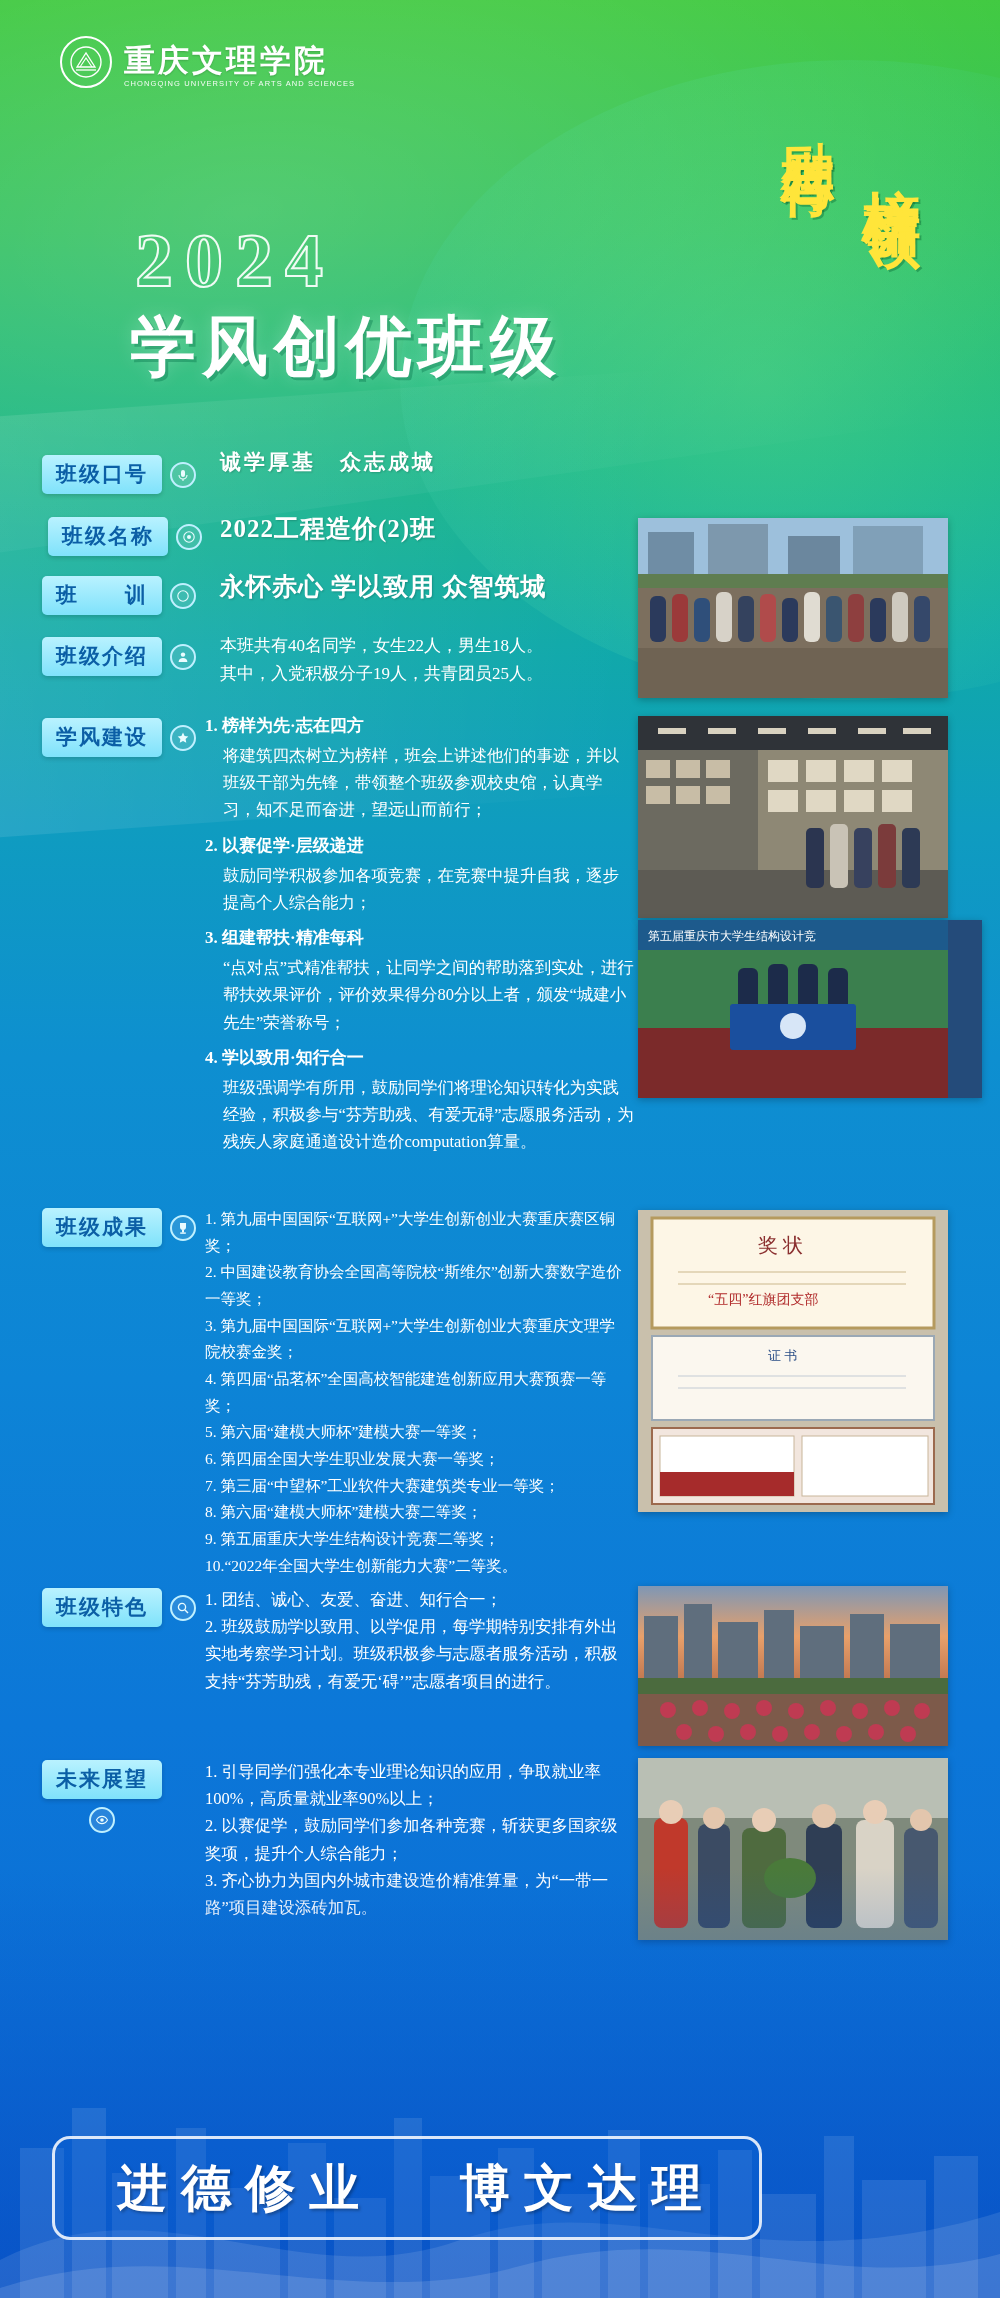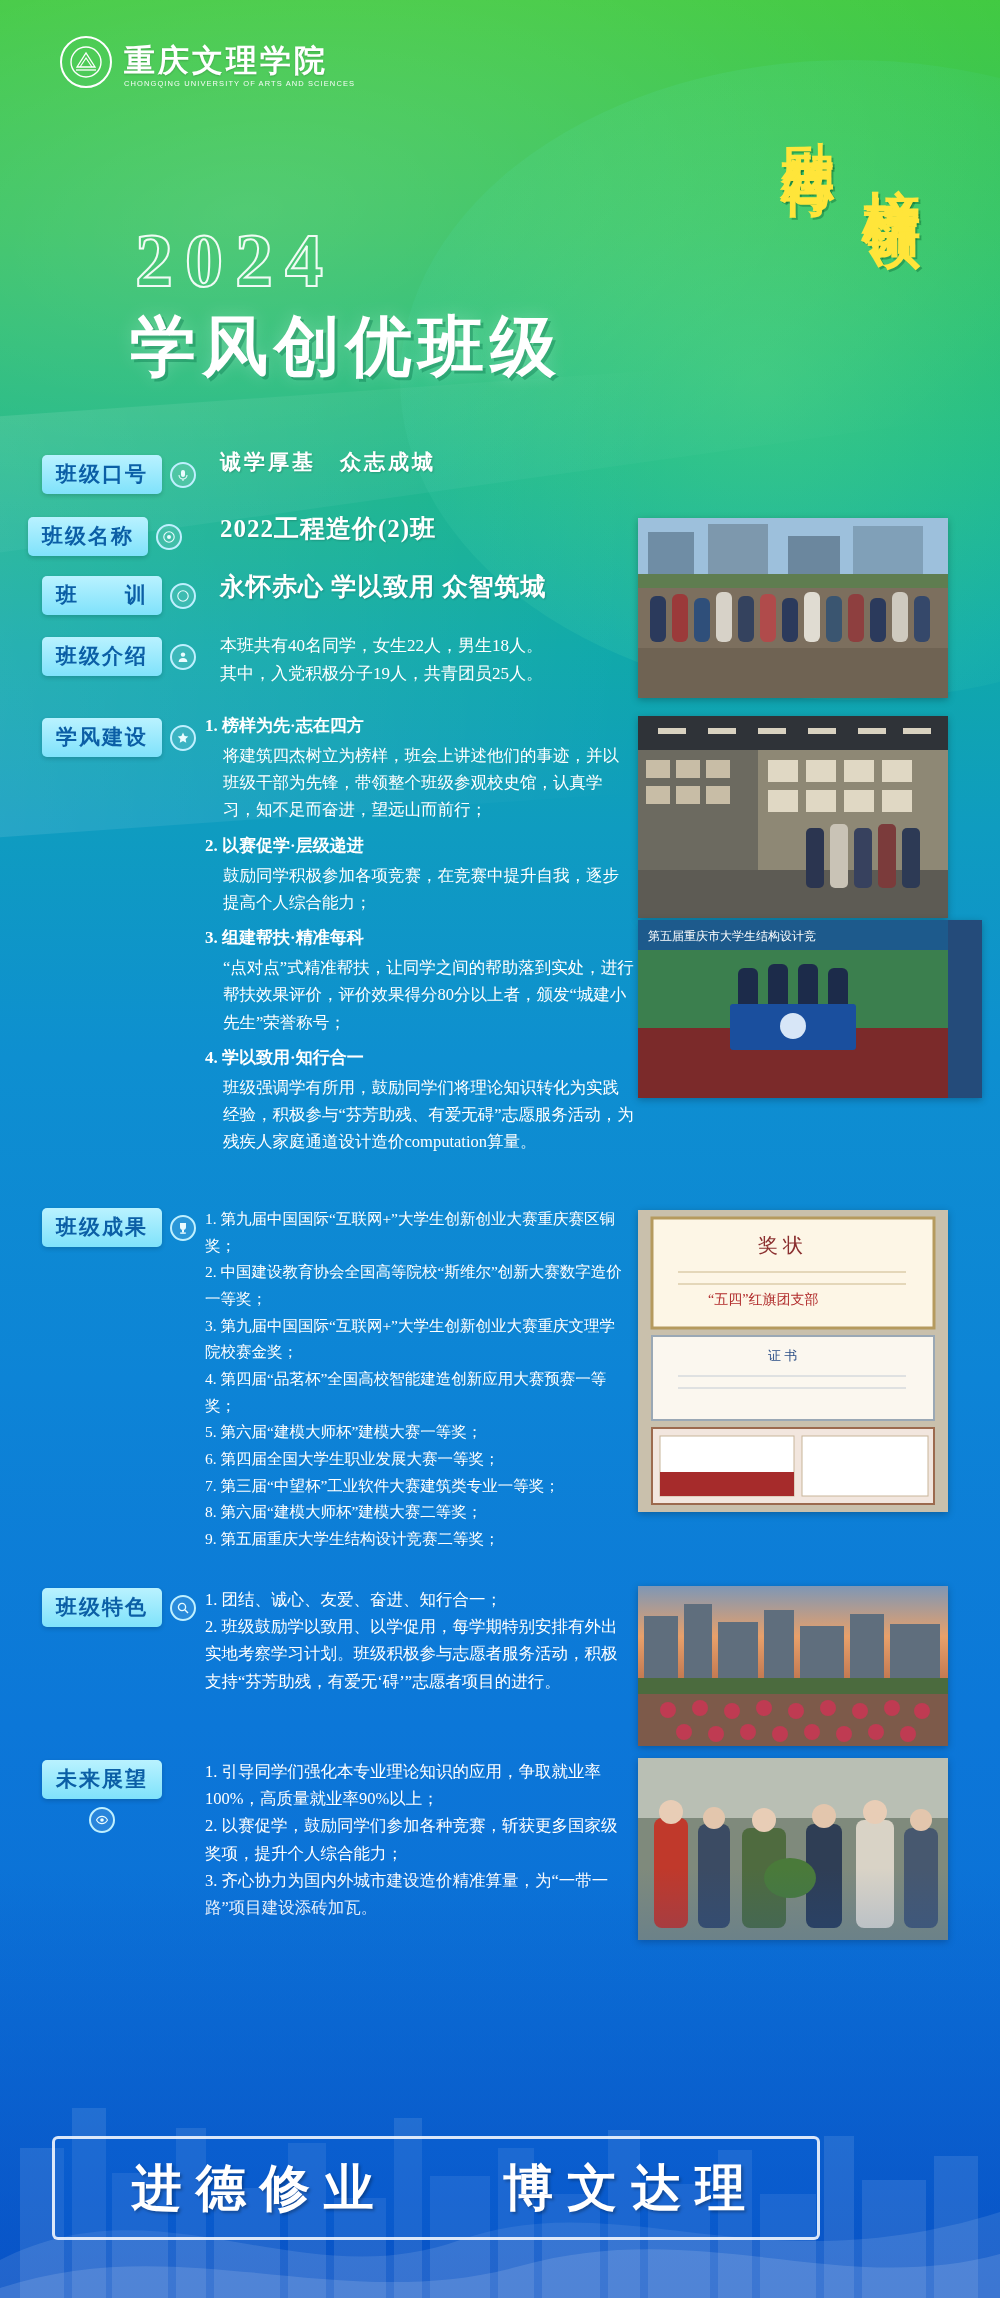--- a/index.html
+++ b/index.html
@@ -152,23 +152,23 @@
   }
 
   
   .city {
     position:absolute; left:0; bottom:0; width:1000px; height:430px;
     background:linear-gradient(180deg, rgba(10,96,205,0) 0%, rgba(9,86,200,.35) 35%, rgba(8,76,195,.75) 100%);
     pointer-events:none;
   }
   .city svg { position:absolute; bottom:0; left:0; }
   .bottombar {
-    position:absolute; left:52px; bottom:58px; width:768px; height:104px;
+    position:absolute; left:52px; bottom:58px; width:710px; height:104px;
     border:3px solid rgba(255,255,255,.85);
-    border-radius:6px;
+    border-radius:18px;
     display:flex; align-items:center; justify-content:space-around;
     background:rgba(10,100,215,.25);
     padding-left:19px;
   }
   .bottombar span {
     font-family:"Liberation Serif", serif;
     font-size:50px; font-weight:bold; letter-spacing:14px;
     color:#ffffff;
     text-shadow:2px 2px 3px rgba(0,0,0,.28);
   }
@@ -210,21 +210,21 @@
     <div class="badge">
       <svg width="14" height="14" viewBox="0 0 14 14">
           <rect x="5" y="2" width="4" height="7" rx="2" fill="#eafcff"></rect>
           <path d="M3 7a4 4 0 0 0 8 0" fill="none" stroke="#eafcff" stroke-width="1.1"></path>
           <line x1="7" y1="11" x2="7" y2="13" stroke="#eafcff" stroke-width="1.1"></line>
         </svg>
     </div>
   </div>
   <div class="content big-cn" style="left:220px; top:448px; font-size:21px; letter-spacing:3px;">诚学厚基　众志成城</div>
 
-  <div class="label" style="left:28px; top:517px;">
+  <div class="label" style="left:48px; top:517px;">
     <div class="pill">班级名称</div>
     <div class="badge">
       <svg width="14" height="14" viewBox="0 0 14 14">
           <circle cx="7" cy="7" r="5.2" fill="none" stroke="#eafcff" stroke-width="1.1"></circle>
           <circle cx="7" cy="7" r="2" fill="#eafcff"></circle>
         </svg>
     </div>
   </div>
   <div class="content big-cn" style="left:220px; top:512px; font-size:25px; letter-spacing:1px;">2022工程造价(2)班</div>
 
@@ -377,20 +377,21 @@
   <div class="content body-cn" style="left:205px; top:1206px; width:420px; font-size:15.5px; line-height:1.72;">
     <div>1. 第九届中国国际“互联网+”大学生创新创业大赛重庆赛区铜奖；</div>
     <div>2. 中国建设教育协会全国高等院校“斯维尔”创新大赛数字造价一等奖；</div>
     <div>3. 第九届中国国际“互联网+”大学生创新创业大赛重庆文理学院校赛金奖；</div>
     <div>4. 第四届“品茗杯”全国高校智能建造创新应用大赛预赛一等奖；</div>
     <div>5. 第六届“建模大师杯”建模大赛一等奖；</div>
     <div>6. 第四届全国大学生职业发展大赛一等奖；</div>
     <div>7. 第三届“中望杯”工业软件大赛建筑类专业一等奖；</div>
     <div>8. 第六届“建模大师杯”建模大赛二等奖；</div>
     <div>9. 第五届重庆大学生结构设计竞赛二等奖；</div>
+    <div>10.“2022年全国大学生创新能力大赛”二等奖。</div>
   </div>
 
   <div class="photo" style="left:638px; top:1210px; width:310px; height:302px; background:#e8e3d6;">
     <svg width="310" height="302" viewBox="0 0 310 302">
       <rect width="310" height="302" fill="#c9c0ac"></rect>
       <rect x="14" y="8" width="282" height="110" fill="#fdf6e6" stroke="#b59a5e" stroke-width="3"></rect>
       <text x="120" y="42" fill="#8a2f2f" font-size="20" font-family="serif">奖 状</text>
       <line x1="40" y1="62" x2="268" y2="62" stroke="#cbb88c" stroke-width="1"></line>
       <line x1="40" y1="74" x2="268" y2="74" stroke="#cbb88c" stroke-width="1"></line>
       <text x="70" y="94" fill="#b02a2a" font-size="14" font-family="serif">“五四”红旗团支部</text>

